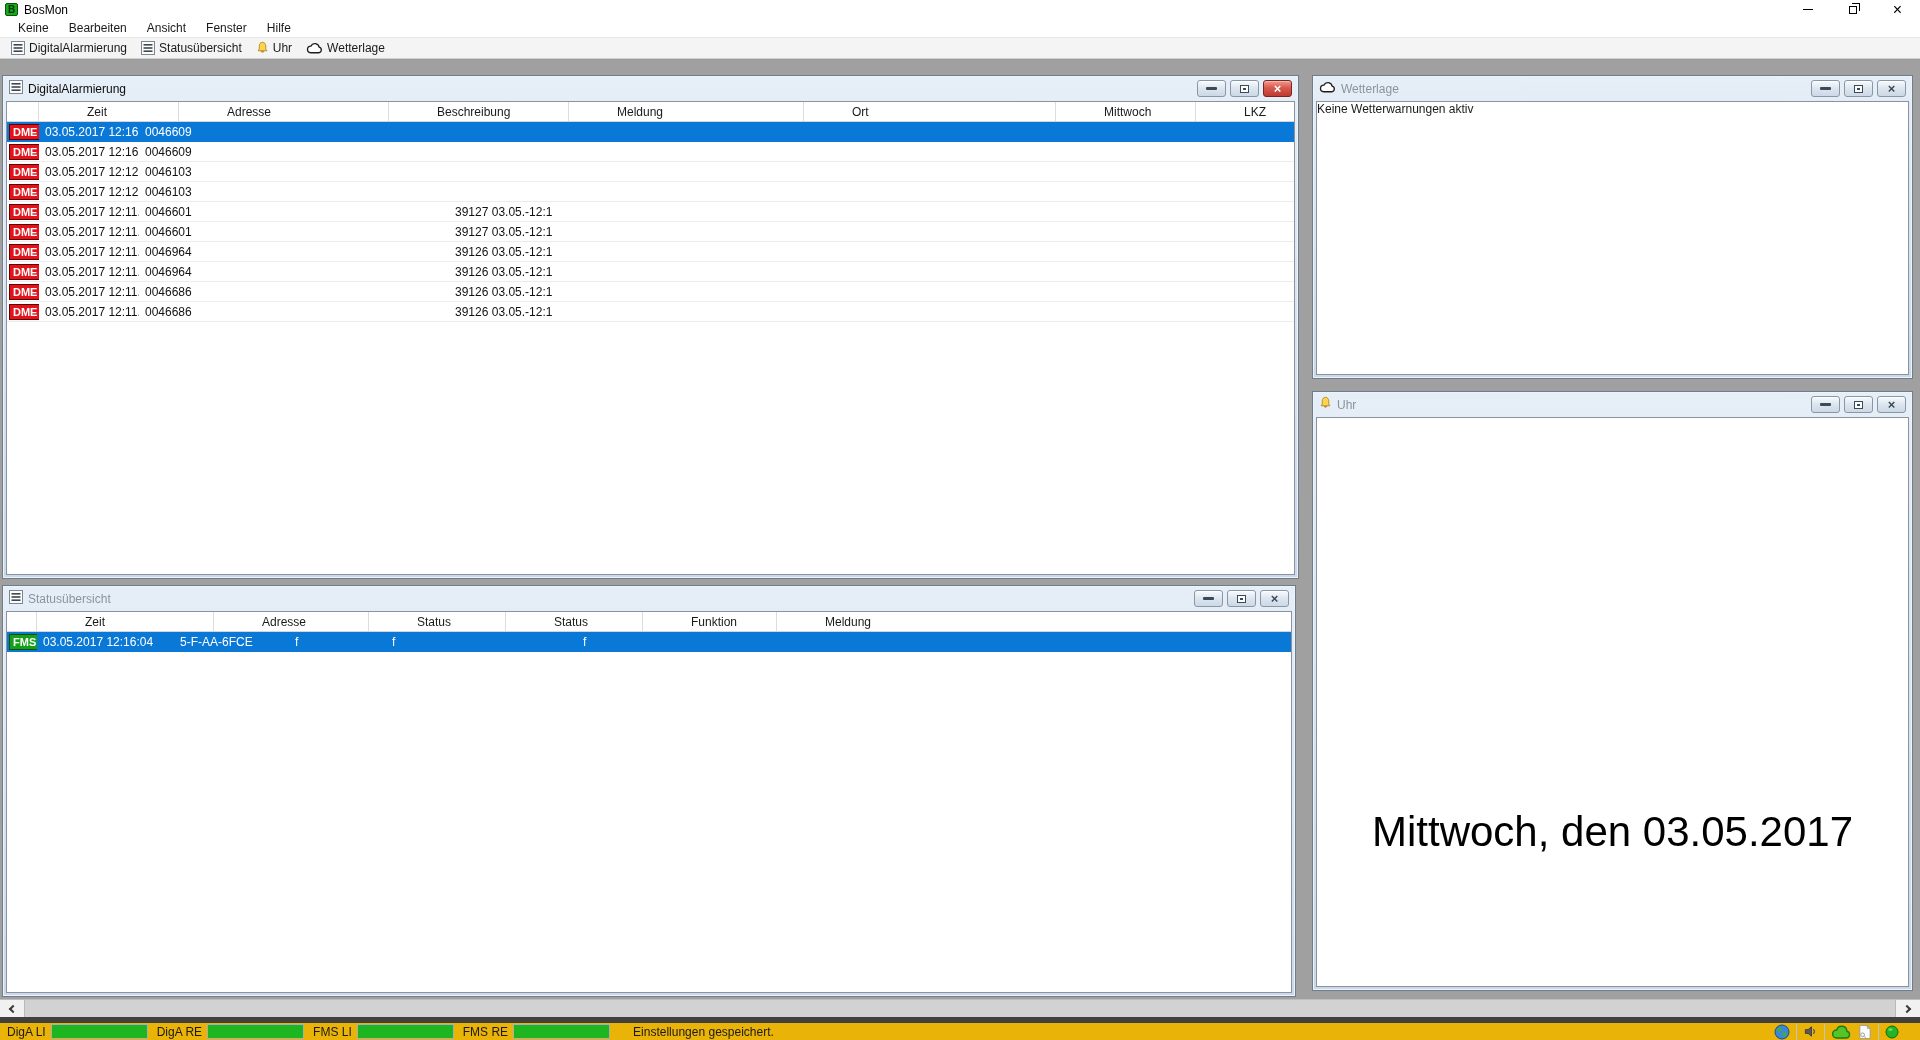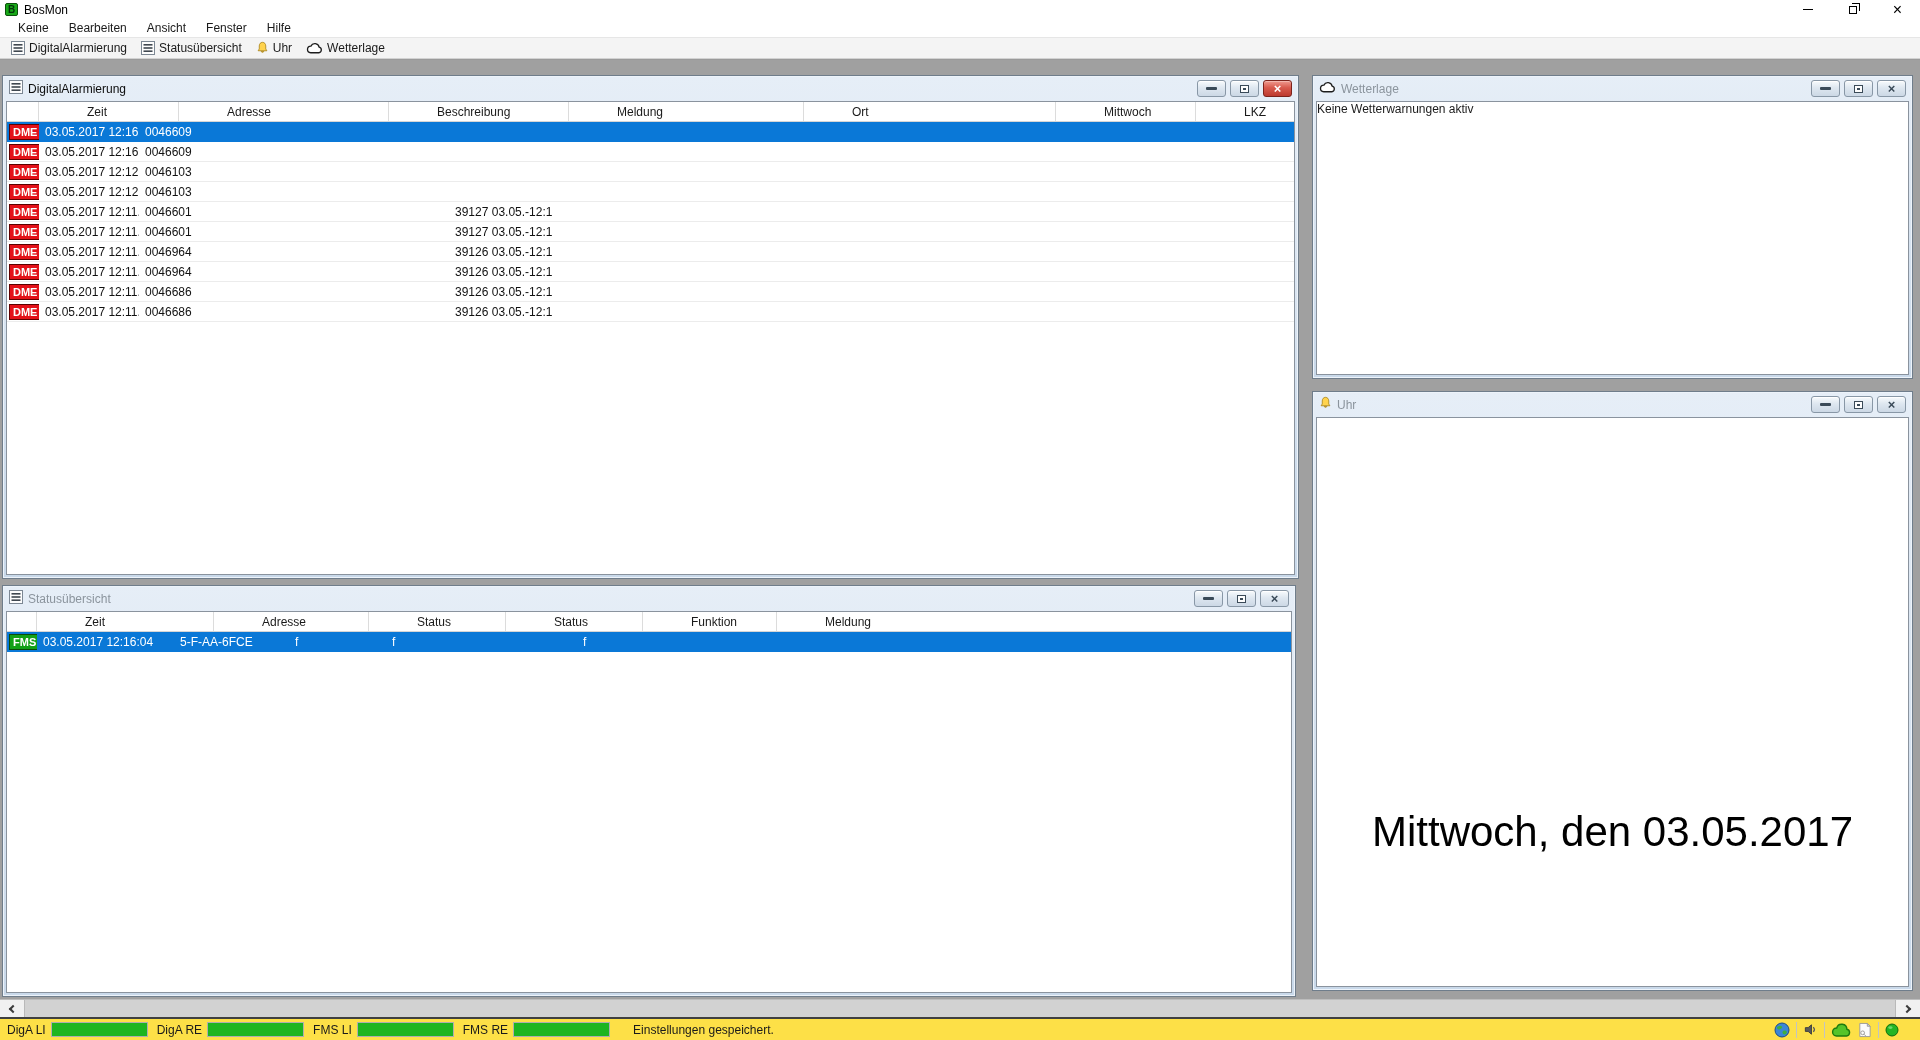--- a/index.html
+++ b/index.html
@@ -116,21 +116,21 @@
   }
   .hs-btn { width: 25px; background: #f1f1f1; display: flex; align-items: center; justify-content: center; }
   .hs-left  { border-right: 1px solid #b9b9b9; }
   .hs-right { margin-left: auto; border-left: 1px solid #b9b9b9; }
   .chev { width: 6px; height: 6px; border-left: 2px solid #3c3c3c; border-bottom: 2px solid #3c3c3c; }
   .chev.left  { transform: rotate(45deg); margin-left: 2px; }
   .chev.right { transform: rotate(225deg); margin-right: 2px; }
 
   
   .statusbar {
-    height: 23px; background: #fde047; border-top: 2px solid #404040;
+    height: 23px; background: #eab308; border-top: 6px solid #404040;
     display: flex; align-items: center; padding: 0 7px; justify-content: space-between;
   }
   .meter { display: flex; align-items: center; margin-right: 9px; }
   .meter .lbl { margin-right: 5px; color: #1a1a1a; }
   .meter .bar { width: 97px; height: 15px; border: 1px solid #aeaeae; background: #fff; display: block; }
   .meter .fill { display: block; width: 100%; height: 100%; background: var(--progress, #1db520); }
   .sb-msg { margin-left: 14px; color: #1a1a1a; }
   .sb-icons { margin-left: auto; display: flex; align-items: center; gap: 6px; padding-right: 14px; }
   .sb-sep { width: 1px; height: 16px; background: #c3c3c3; }
   .sb-icons svg { display: block; }

